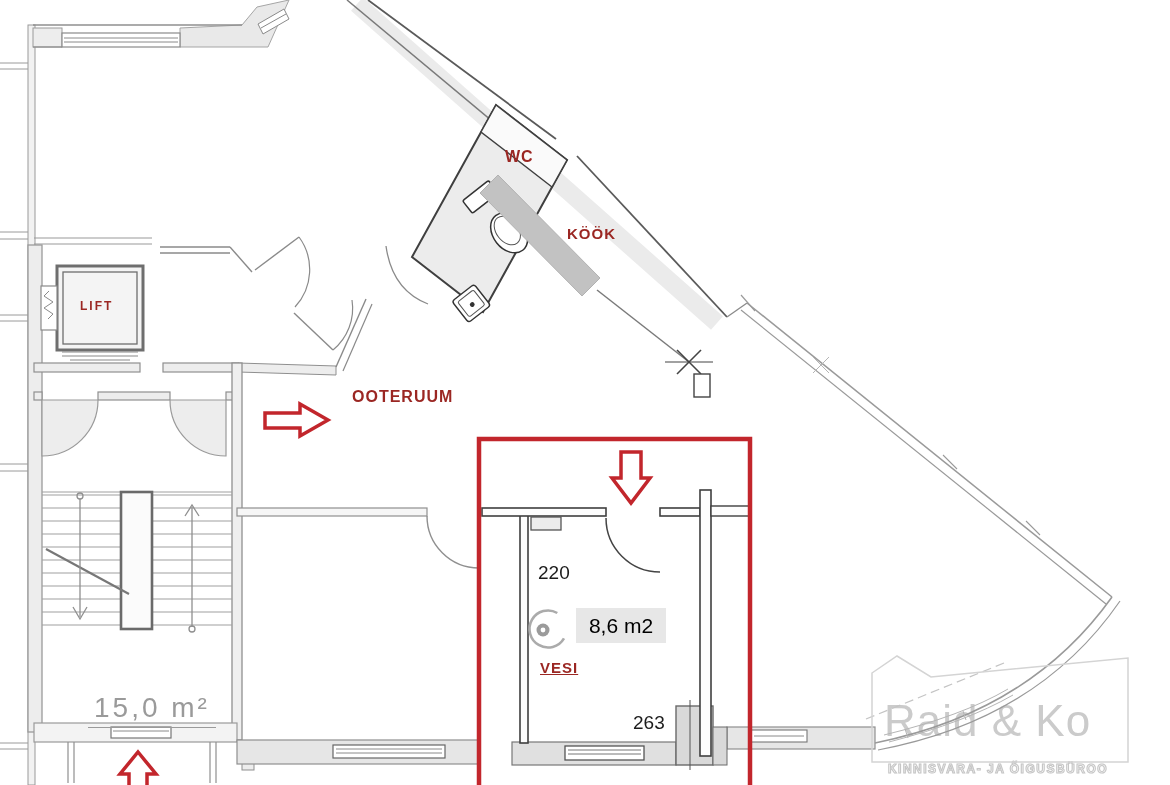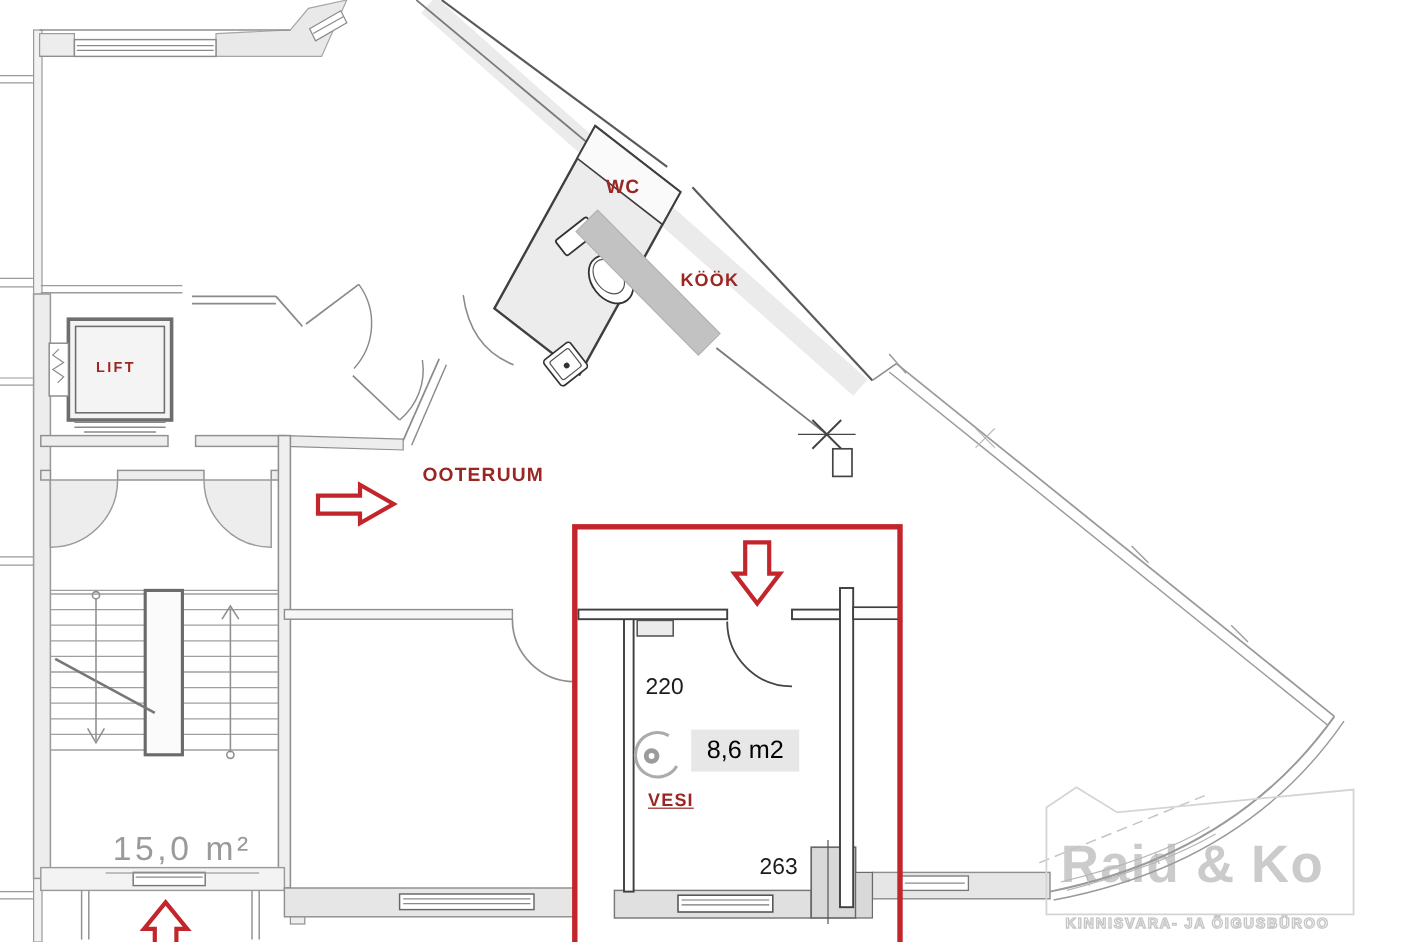--- a/index.html
+++ b/index.html
@@ -1,20 +1,20 @@
 <!DOCTYPE html>
 <html style="--annotation-red: #c2262c; --label-red: #9b2723; --dimension-black: #1c1c1c; --wall-gray: #8f8f8f; --wall-dark: #3f3f3f; --fill-light: #ededed; --counter-gray: #c2c2c2; --area-box-bg: #e7e7e7; --watermark-gray: #cbcbcb; --area-hall-gray: #9a9a9a;"><head>
 <meta charset="utf-8">
 <style>
   html,body{margin:0;padding:0;}
   body{width:1170px;height:785px;position:relative;background:#ffffff;overflow:hidden;
        font-family:"Liberation Sans",sans-serif;}
   #stage{position:absolute;inset:0;width:1170px;height:785px;}
   
-  .wm-name{position:absolute;left:884px;top:696px;font-size:44px;font-weight:700;
+  .wm-name{position:absolute;left:884px;top:696px;font-size:44px;font-weight:400;
            color:var(--watermark-gray,#cbcbcb);letter-spacing:1px;white-space:nowrap;}
   .wm-tagline{position:absolute;left:860px;top:762px;width:276px;text-align:center;
               font-size:12px;font-weight:bold;letter-spacing:1.5px;color:#ffffff;
               -webkit-text-stroke:1.1px #c6c6c6;text-shadow:0 0 1px #d4d4d4;white-space:nowrap;}
   svg{position:absolute;left:0;top:0;}
   
   .red-line{stroke:var(--annotation-red,#c2262c);fill:none;}
   .red-arrow{stroke:var(--annotation-red,#c2262c);fill:#ffffff;stroke-linejoin:miter;}
   
   .lbl{position:absolute;font-weight:bold;color:var(--label-red,#9b2723);white-space:nowrap;}

